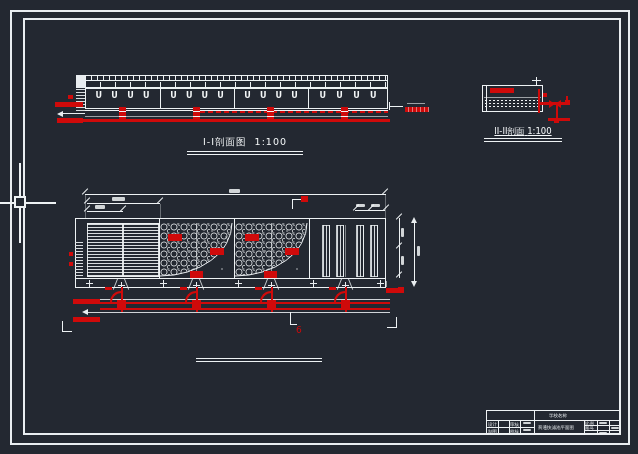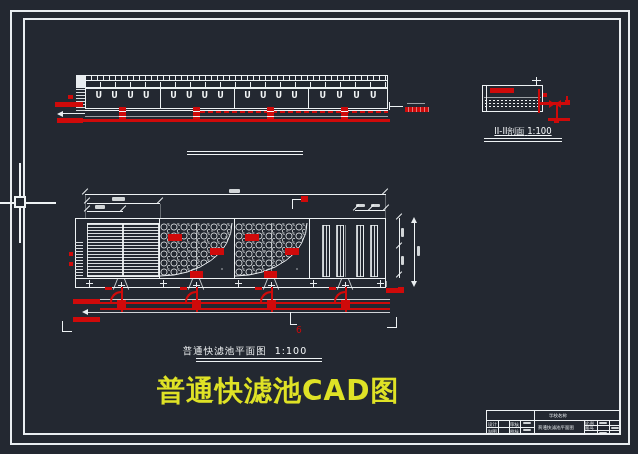--- a/index.html
+++ b/index.html
@@ -121,20 +121,23 @@
     <div class="a rl" style="left:13px;top:25px;width:5px;height:4px;"></div>
     <div class="a" style="left:5px;top:43px;width:25px;height:1px;background:#e9edf0;"></div>
     <div class="a triL" style="left:2px;top:41px;"></div>
 
     <div class="a wl" style="left:334px;top:36px;width:14px;height:1px;"></div>
     <div class="a wl" style="left:334px;top:32px;width:1px;height:8px;"></div>
     <div class="a rl" style="left:350px;top:37px;width:24px;height:5px;background-image:repeating-linear-gradient(90deg,transparent 0 3px,rgba(255,255,255,.45) 3px 4px);"></div>
     <div class="a wl6" style="left:352px;top:33px;width:18px;height:1px;"></div>
   </div>
 
+  <div class="a lab" style="left:175px;top:136px;width:140px;">
+    <span>I-I剖面图</span>&nbsp;&nbsp;<span>1:100</span>
+  </div>
   <div class="a wl" style="left:187px;top:151px;width:116px;height:1px;"></div>
   <div class="a wl" style="left:187px;top:154px;width:116px;height:1px;"></div>
 
   <div class="a" style="left:478px;top:75px;width:110px;height:70px;">
     <div class="a wl" style="left:58px;top:2px;width:1px;height:8px;"></div>
     <div class="a wl" style="left:54px;top:5px;width:9px;height:1px;"></div>
     <div class="a b1" style="left:4px;top:10px;width:61px;height:27px;"></div>
     <div class="a wl" style="left:8px;top:10px;width:1px;height:27px;"></div>
     <div class="a rl" style="left:12px;top:13px;width:24px;height:5px;"></div>
     <div class="a wl6" style="left:6px;top:22px;width:57px;height:1px;"></div>
@@ -300,27 +303,23 @@
   <div class="a triL" style="left:82px;top:309px;"></div>
 
   <div class="a wl" style="left:62px;top:321px;width:1px;height:11px;"></div>
   <div class="a wl" style="left:62px;top:331px;width:10px;height:1px;"></div>
   <div class="a wl" style="left:396px;top:317px;width:1px;height:11px;"></div>
   <div class="a wl" style="left:387px;top:327px;width:10px;height:1px;"></div>
   <div class="a wl" style="left:290px;top:312px;width:1px;height:13px;"></div>
   <div class="a wl" style="left:290px;top:324px;width:7px;height:1px;"></div>
   <div class="a" style="left:296px;top:325px;color:#cf0a0a;font-size:9px;">6</div>
 
-  <div class="a lab" style="left:160px;top:345px;width:170px;">
-    <span>普通快滤池平面图</span>&nbsp;&nbsp;<span>1:100</span>
-  </div>
   <div class="a wl" style="left:196px;top:358px;width:126px;height:1px;"></div>
   <div class="a wl" style="left:196px;top:361px;width:126px;height:1px;"></div>
 
-  <div class="a title" style="left:157px;top:372px;">普通快滤池CAD图</div>
 
   <div class="a b1" style="left:486px;top:410px;width:135px;height:24px;">
     <div class="a wl" style="left:0;top:9px;width:133px;height:1px;"></div>
     <div class="a tbt" style="left:62px;top:1px;">学校名称</div>
     <div class="a wl" style="left:11px;top:9px;width:1px;height:15px;"></div>
     <div class="a wl" style="left:22px;top:9px;width:1px;height:15px;"></div>
     <div class="a wl" style="left:33px;top:9px;width:1px;height:15px;"></div>
     <div class="a wl" style="left:47px;top:0px;width:1px;height:24px;"></div>
     <div class="a wl" style="left:0;top:16px;width:47px;height:1px;"></div>
     <div class="a tbt" style="left:1px;top:10px;">设计</div>

